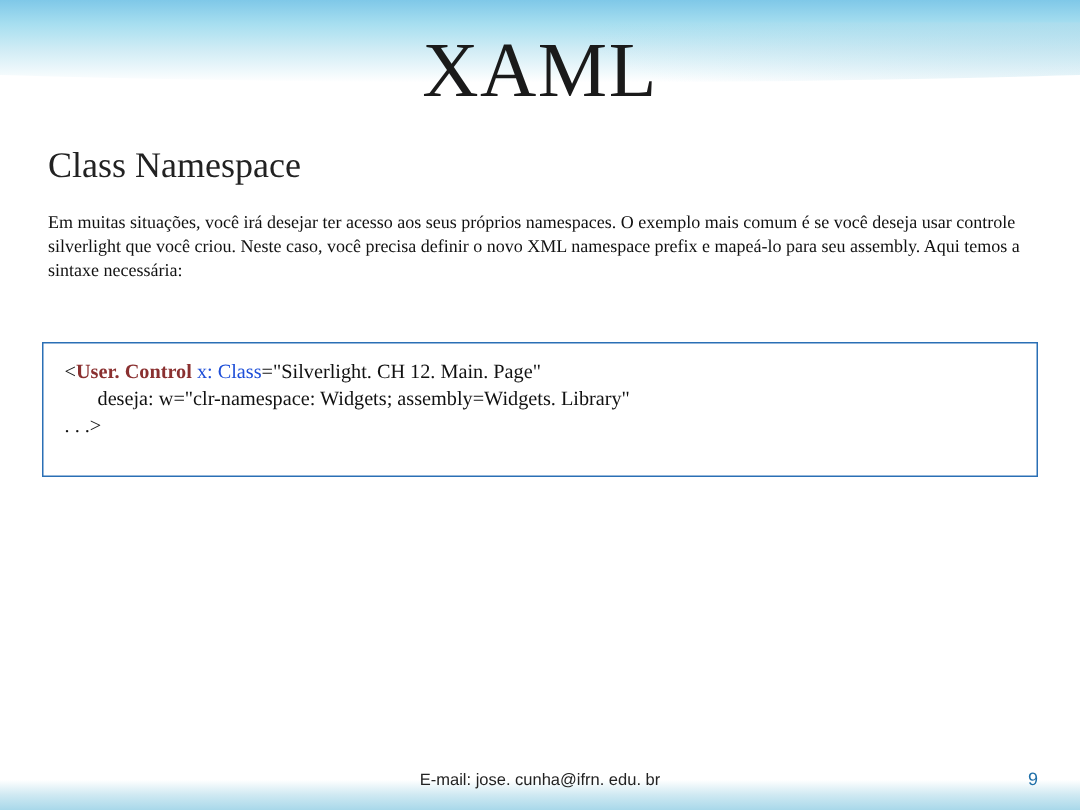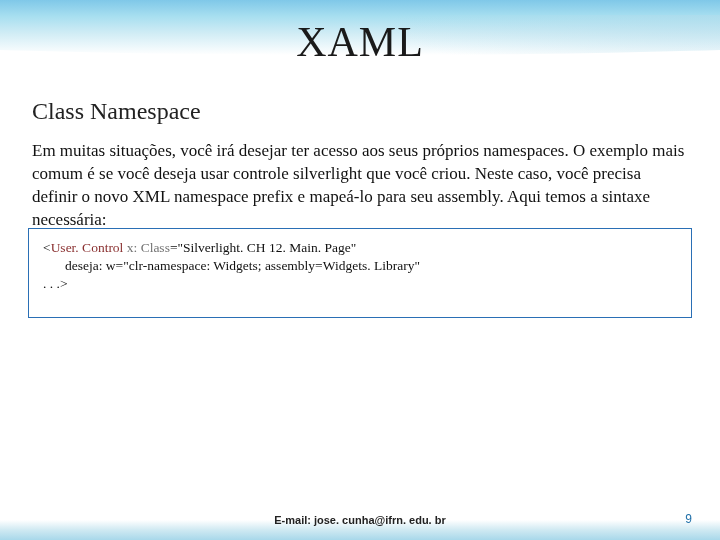--- a/index.html
+++ b/index.html
@@ -29,72 +29,71 @@
   position: absolute;
   bottom: 0; left: 0; right: 0;
   height: 20px;
   background: linear-gradient(180deg, rgba(255,255,255,0) 0%, #cfe9f2 50%, #a8d8ea 100%);
 }
 .slide-title {
   position: absolute;
   left: 0; right: 0;
   top: 18px;
   text-align: center;
-  font-size: 42px;
+  font-size: 52px;
   font-weight: 400;
   color: #1a1a1a;
   letter-spacing: 1px;
 }
 .section-heading {
   position: absolute;
   top: 98px;
   left: 32px;
   font-size: 24px;
   font-weight: 400;
   color: #222;
 }
 .body-text {
   position: absolute;
   top: 140px;
   left: 32px;
   right: 32px;
-  font-size: 17px;
+  font-size: 12px;
   line-height: 1.35;
   color: #111;
 }
 .code-box {
   position: absolute;
   top: 228px;
   left: 28px;
   right: 28px;
   border: 1.5px solid #2a6fb5;
   padding: 10px 14px 18px;
   min-height: 90px;
   background: #fff;
   font-family: Georgia, 'Times New Roman', serif;
   font-size: 13.5px;
   line-height: 1.35;
   color: #111;
 }
 .code-box .lt { color: #111; }
-.code-box .el { color: #8a3030; font-weight: 400; }
-.code-box .attr { color: #737373; }
+.code-box .el { color: #8a3030; font-weight: 700; }
+.code-box .attr { color: #1d4ed8; }
 .code-box .eq { color: #111; }
 .code-box .val { color: #111; }
 .code-box .line2 { padding-left: 22px; }
 .code-box .end { color: #111; }
 .footer-email {
   position: absolute;
   bottom: 14px;
   left: 0; right: 0;
   text-align: center;
   font-size: 11px;
   color: #222;
   font-family: Arial, sans-serif;
-  font-weight: bold;
 }
 .page-number {
   position: absolute;
   bottom: 14px;
   right: 28px;
   font-size: 12px;
   color: #1f6fa8;
   font-family: Arial, sans-serif;
 }
 </style>

